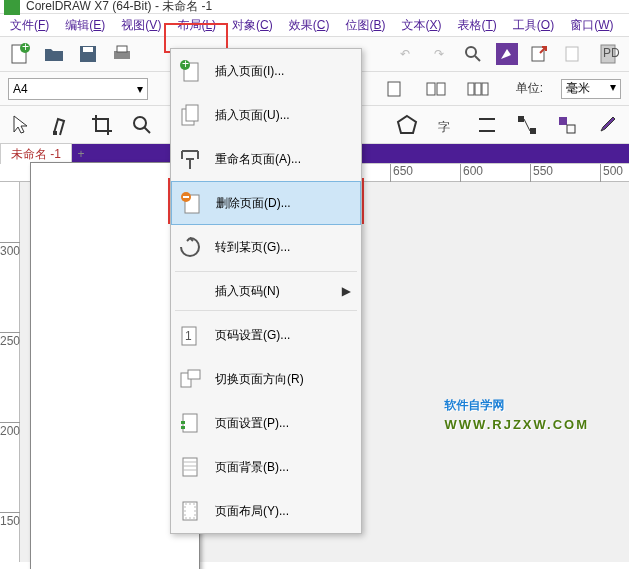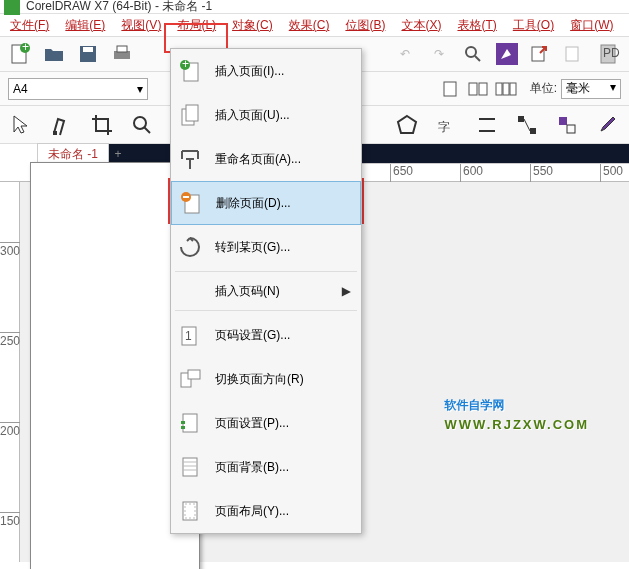--- a/index.html
+++ b/index.html
@@ -1,30 +1,30 @@
 <!DOCTYPE html>
 <html><head>
   <meta charset="utf-8">
   <style>
     * { margin: 0; padding: 0; box-sizing: border-box; font-family: "Microsoft YaHei", sans-serif; font-size: 12px; }
     body { width: 629px; height: 569px; background: #fff; overflow: hidden; position: relative; }
     .titlebar { height: 14px; background: #fff; display: flex; align-items: center; padding: 0 4px; border-bottom: 1px solid #e0e0e0; }
     .titlebar .logo { width: 16px; height: 16px; background: #3a9c3a; margin-right: 6px; display:inline-block; }
     .titlebar span { color: #333; }
     .menubar { height: 22px; display: flex; align-items: stretch; padding: 0 2px; background: #fff; }
-    .menubar .mitem { padding: 3px 8px; color: #b91c1c; cursor: default; text-decoration: underline; }
+    .menubar .mitem { padding: 3px 8px; color: #4c1d95; cursor: default; }
     .menubar .mitem span.k { text-decoration: underline; }
     .highlight-red { border: 2px solid #e53935; position: absolute; pointer-events: none; }
     .toolbar1 { height: 36px; display: flex; align-items: center; gap: 10px; padding: 4px 8px; border-top: 1px solid #ddd; border-bottom: 1px solid #ddd; background: #fafafa; }
     .tool-icon { width: 24px; height: 24px; display: inline-flex; align-items: center; justify-content: center; color: #555; }
-    .toolbar2 { height: 34px; display: flex; align-items: center; gap: 4px; padding: 2px 8px; border-bottom: 1px solid #ddd; background: #fafafa; }
+    .toolbar2 { height: 34px; display: flex; align-items: center; gap: 18px; padding: 2px 8px; border-bottom: 1px solid #ddd; background: #fafafa; }
     .select-a4 { width: 140px; height: 22px; border: 1px solid #aaa; padding: 0 4px; display:flex; align-items:center; justify-content:space-between; background:#fff; }
     .toolbar3 { height: 38px; display: flex; align-items: center; gap: 12px; padding: 2px 8px; border-bottom: 1px solid #ddd; background: #fafafa; }
     .big-icon { width: 28px; height: 28px; }
-    .pagetab { height: 20px; display: flex; align-items: center; border-bottom: 1px solid #ccc; background: #0f172a; margin-left: 37px; }
+    .pagetab { height: 20px; display: flex; align-items: center; border-bottom: 1px solid #ccc; background: #4c1d95; }
     .pagetab .tab { padding: 2px 10px; background: #fff; border: 1px solid #ccc; border-bottom: none; color: #b03030; }
     .pagetab .add { width: 18px; text-align: center; color: #888; }
     .ruler-h { height: 18px; background: #fff; border-bottom: 1px solid #bbb; display:flex; font-size:9px; color:#666; position:relative; }
     .ruler-h .tick { position:absolute; top:0; height:18px; border-left:1px solid #999; padding-left:2px; }
     .workarea { display:flex; height: 380px; }
     .ruler-v { width: 20px; background:#fff; border-right:1px solid #bbb; position:relative; font-size:9px; color:#666; }
     .ruler-v .tick { position:absolute; left:0; width:20px; border-top:1px solid #999; padding-top:1px; writing-mode: horizontal-tb; }
     .canvas { flex:1; background:#f0f0f0; position:relative; }
     .page { position:absolute; left:10px; top:-20px; width:170px; height:420px; background:#fff; box-shadow: 2px 2px 4px rgba(0,0,0,0.3); border:1px solid #888; }
     .dropdown { position:absolute; top:48px; left:170px; width:192px; background:#f6f6f6; border:1px solid #bbb; box-shadow: 2px 2px 6px rgba(0,0,0,0.25); z-index:10; }

